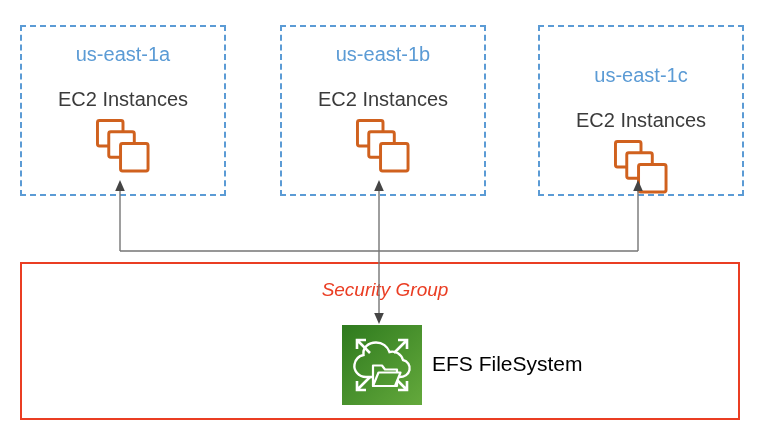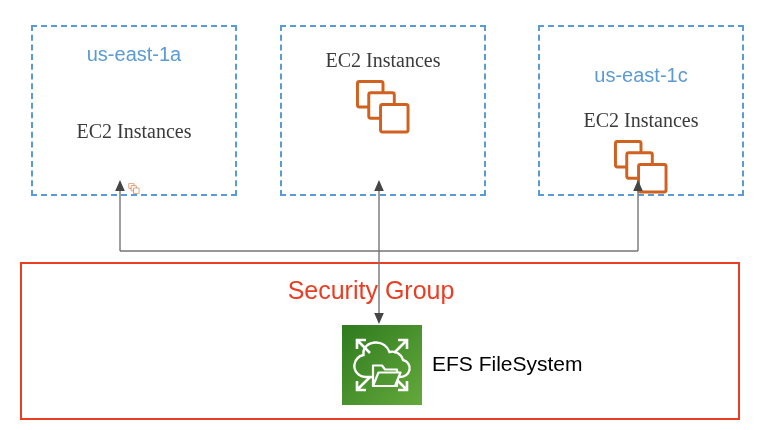--- a/index.html
+++ b/index.html
@@ -19,36 +19,35 @@
     position: absolute;
     top: 25px;
     width: 206px;
     height: 171px;
     border: 2px dashed #5B9BD5;
     background: transparent;
     display: flex;
     flex-direction: column;
     align-items: center;
   }
-  .zone-a { left: 31px; gap: 32px; }
+  .zone-a { left: 20px; }
   .zone-b { left: 280px; }
   .zone-c { left: 538px; justify-content: flex-end; }
 
   .zone-title {
     margin-top: 15px;
     font-size: 20px;
     line-height: 24px;
     color: #5B9BD5;
   }
   .zone-resource {
     margin-top: 21px;
     font-size: 20px;
     line-height: 24px;
     color: #3B3B3B;
-    font-family: Liberation Serif, serif;
   }
   .ec2-icon { margin-top: 8px; width: 54px; height: 54px; }
 
   
   .connectors {
     position: absolute;
     left: 0; top: 0;
     width: 774px; height: 430px;
     pointer-events: none;
     z-index: 3;
@@ -60,28 +59,29 @@
     left: 20px;
     top: 262px;
     width: 720px;
     height: 158px;
     border: 2px solid #EA3D23;
     background: transparent;
     z-index: 1;
   }
   .sg-label {
     position: absolute;
-    left: 371px;
+    left: 385px;
     top: 279px;
     transform: translateX(-50%);
-    font-size: 25px;
+    font-size: 19px;
     line-height: 22px;
     color: #EA3D23;
     z-index: 2;
     white-space: nowrap;
+    font-style: italic;
   }
 
   
   .efs-icon {
     position: absolute;
     left: 342px;
     top: 325px;
     width: 80px;
     height: 80px;
     z-index: 2;
@@ -106,20 +106,21 @@
     <div class="zone-title">us-east-1a</div>
     <div class="zone-resource">EC2 Instances</div>
     <svg class="ec2-icon" viewBox="0 0 55 55" xmlns="http://www.w3.org/2000/svg">
       <rect x="1.5" y="1.5" width="26" height="26" rx="2" fill="#ffffff" stroke="#D0611E" stroke-width="3"></rect>
       <rect x="13" y="13" width="26" height="26" rx="2" fill="#ffffff" stroke="#D0611E" stroke-width="3"></rect>
       <rect x="25" y="25" width="28" height="28" rx="2" fill="#ffffff" stroke="#D0611E" stroke-width="3"></rect>
     </svg>
   </div>
 
   <div class="zone zone-b">
+    <div class="zone-title">us-east-1b</div>
     <div class="zone-resource">EC2 Instances</div>
     <svg class="ec2-icon" viewBox="0 0 55 55" xmlns="http://www.w3.org/2000/svg">
       <rect x="1.5" y="1.5" width="26" height="26" rx="2" fill="#ffffff" stroke="#D0611E" stroke-width="3"></rect>
       <rect x="13" y="13" width="26" height="26" rx="2" fill="#ffffff" stroke="#D0611E" stroke-width="3"></rect>
       <rect x="25" y="25" width="28" height="28" rx="2" fill="#ffffff" stroke="#D0611E" stroke-width="3"></rect>
     </svg>
   </div>
 
   <div class="zone zone-c">
     <div class="zone-title">us-east-1c</div>

